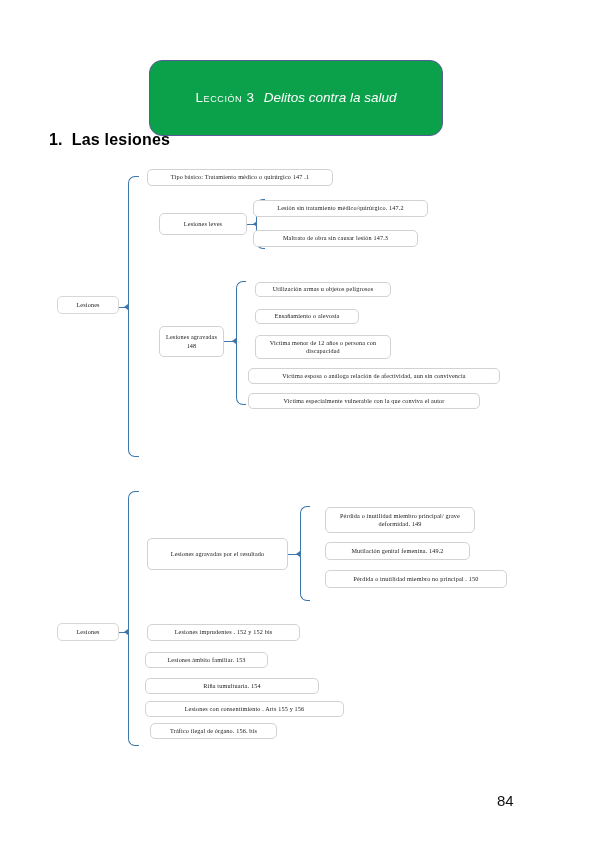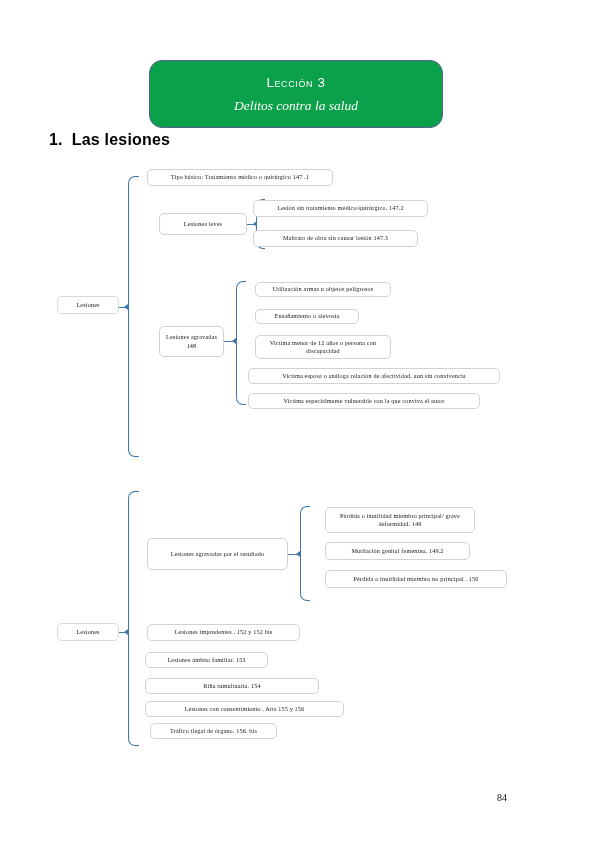--- a/index.html
+++ b/index.html
@@ -19,41 +19,41 @@
     background: #ffffff;
     overflow: hidden;
   }
 
   
   .lesson-banner {
     position: absolute;
     left: 149px;
     top: 60px;
     width: 294px;
-    height: 68px;
+    height: 76px;
     background: #0ba04a;
     border: 1.5px solid #5b5b96;
     border-radius: 13px;
     box-sizing: border-box;
     color: #ffffff;
     display: flex;
-    flex-direction: column;
+    flex-direction: row;
     align-items: center;
     justify-content: center;
     gap: 9px;
   }
   .lesson-number {
     font-family: "Liberation Sans", "DejaVu Sans", sans-serif;
     font-size: 13.5px;
     font-variant: small-caps;
     letter-spacing: 0.6px;
     line-height: 1;
   }
   .lesson-subtitle {
-    font-family: Liberation Serif, serif;
+    font-family: Liberation Sans, sans-serif;
     font-size: 13.5px;
     font-style: italic;
     line-height: 1;
   }
 
   
   .section-heading {
     position: absolute;
     left: 49px;
     top: 131px;
@@ -117,22 +117,22 @@
     position: absolute;
     height: 1.4px;
     background: #3d76ab;
   }
 
   
   .page-number {
     position: absolute;
     left: 497px;
     top: 792px;
-    font-family: Liberation Serif, serif;
-    font-size: 10px;
+    font-family: Liberation Sans, sans-serif;
+    font-size: 15px;
     color: #111111;
   }
 </style>
 </head>
 <body>
 
 <div id="page">
 
   <div class="lesson-banner">
     <div class="lesson-number">Lección 3</div>

